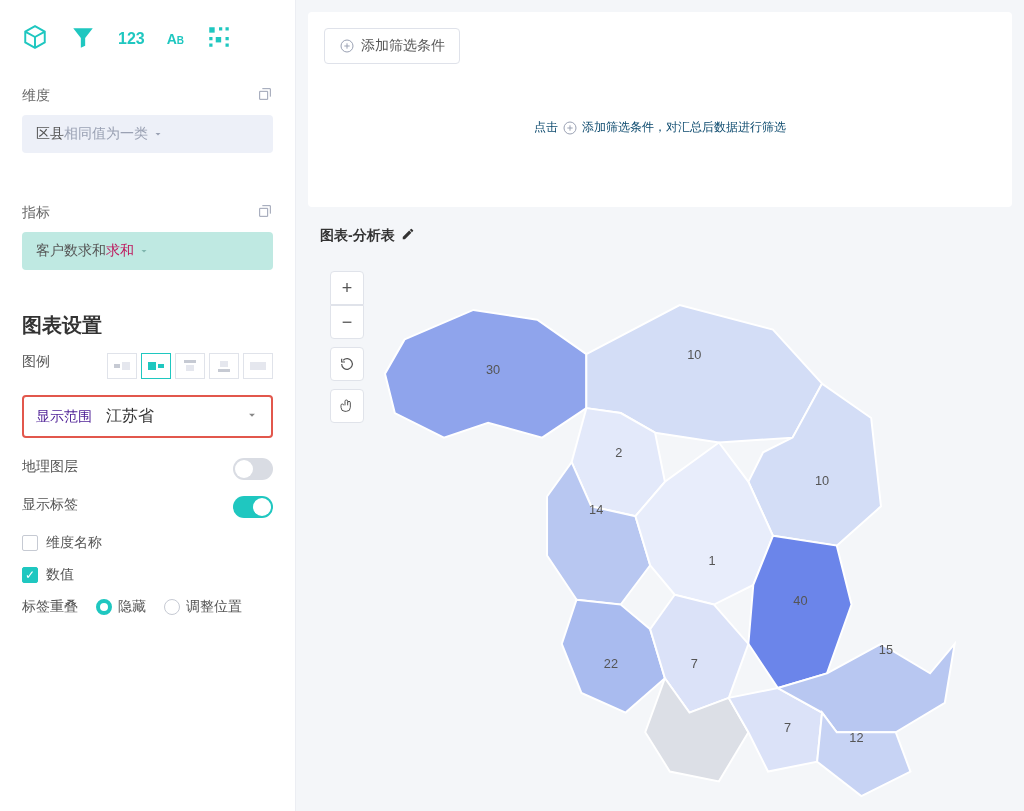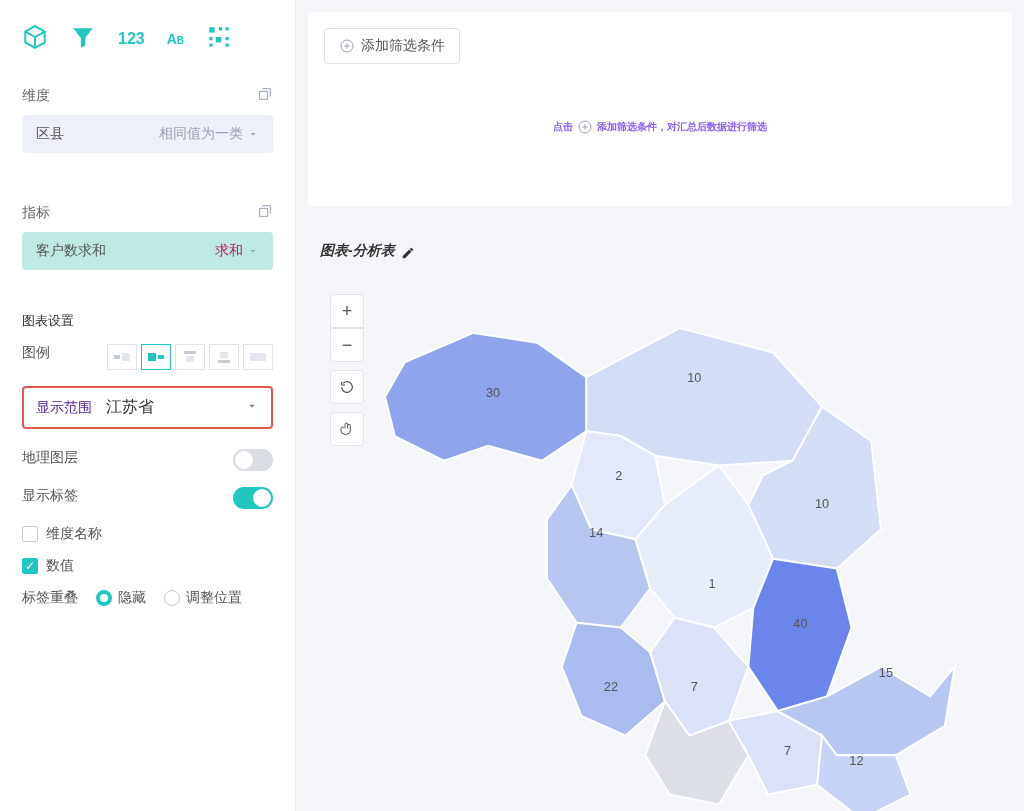--- a/index.html
+++ b/index.html
@@ -35,29 +35,28 @@
     font-size: 14px;
     margin-top: 14px;
     margin-bottom: 10px;
   }
   .chip {
     background: #edf0f8;
     border-radius: 4px;
     padding: 10px 14px;
     display: flex;
     align-items: center;
-    justify-content: space-between;
     font-size: 14px;
     margin-bottom: 50px;
   }
   .chip .chip-left { color: #555; }
   .chip .chip-right { color: #9aa1b3; display: flex; align-items: center; gap: 4px; }
   .chip.metric { background: #bfe9e2; margin-bottom: 42px;}
   .chip.metric .chip-right { color: #be185d;}
-  .chart-settings-title { font-size: 13px; font-weight: 400; margin-top: 6px; margin-bottom: 14px;}
+  .chart-settings-title { font-size: 20px; font-weight: 700; margin-top: 6px; margin-bottom: 14px;}
   .settings-row {
     display: flex;
     align-items: flex-start;
     justify-content: space-between;
     font-size: 14px;
     color: #555;
     margin-bottom: 16px;
   }
   .legend-opts { display: flex; gap: 4px; }
   .legend-box {
@@ -85,41 +84,41 @@
   .toggle.on { background: #1fc7c0; }
   .toggle.on::after { left: 20px; }
   .chk-row { display: flex; align-items: center; gap: 8px; font-size: 14px; color: #555; margin-bottom: 14px;}
   .chk { width: 16px; height: 16px; border: 1px solid #c6cad3; border-radius: 2px; display: inline-flex; align-items: center; justify-content: center; }
   .chk.checked { background: #1fc7c0; border-color: #1fc7c0; color: #fff; font-size: 12px; }
   .radio-row { display: flex; align-items: center; gap: 18px; font-size: 14px; color: #555; }
   .radio { width: 16px; height: 16px; border: 1px solid #c6cad3; border-radius: 50%; display: inline-flex; align-items: center; justify-content: center; }
   .radio.checked { border: 4px solid #1fc7c0; }
   .radio-wrap { display: inline-flex; align-items: center; gap: 6px;}
 
-  .main { flex: 1; display: flex; flex-direction: column; gap: 16px; }
+  .main { flex: 1; display: flex; flex-direction: column; }
   .filter-bar {
     background: #fff;
     margin: 12px 12px 0 12px;
     border-radius: 4px;
     padding: 16px;
   }
   .add-filter-btn {
     display: inline-flex; align-items: center; gap: 6px;
     border: 1px solid #dfe2ea; border-radius: 4px; padding: 8px 14px;
     font-size: 14px; color: #555; background: #fff;
   }
   .filter-hint {
-    text-align: center; color: #8b5cf6; font-size: 10px; padding: 55px 0 55px 0;
-    display: flex; align-items: center; justify-content: center; gap: 4px; font-weight: bold;
+    text-align: center; color: #0c4a6e; font-size: 12px; padding: 55px 0 55px 0;
+    display: flex; align-items: center; justify-content: center; gap: 4px;
   }
   .chart-panel {
     margin: 12px 12px 0 12px;
     padding: 8px 12px 12px 12px;
   }
-  .chart-title { font-size: 14px; color: #333; margin-bottom: 14px; display: flex; align-items: flex-end; gap: 6px; font-weight:600;font-style:italic;}
+  .chart-title { font-size: 14px; color: #333; margin-bottom: 6px; display: flex; align-items: flex-start; gap: 6px; font-weight:600;}
   .map-wrap { position: relative; width: 680px; height: 550px; }
   .map-controls {
     position: absolute; left: 10px; top: 20px;
     display: flex; flex-direction: column; gap: 8px;
   }
   .map-controls .grp { display: flex; flex-direction: column; }
   .ctrl-btn {
     width: 34px; height: 34px;
     background: #fff; border: 1px solid #e0e3ea;
     display: flex; align-items: center; justify-content: center;

